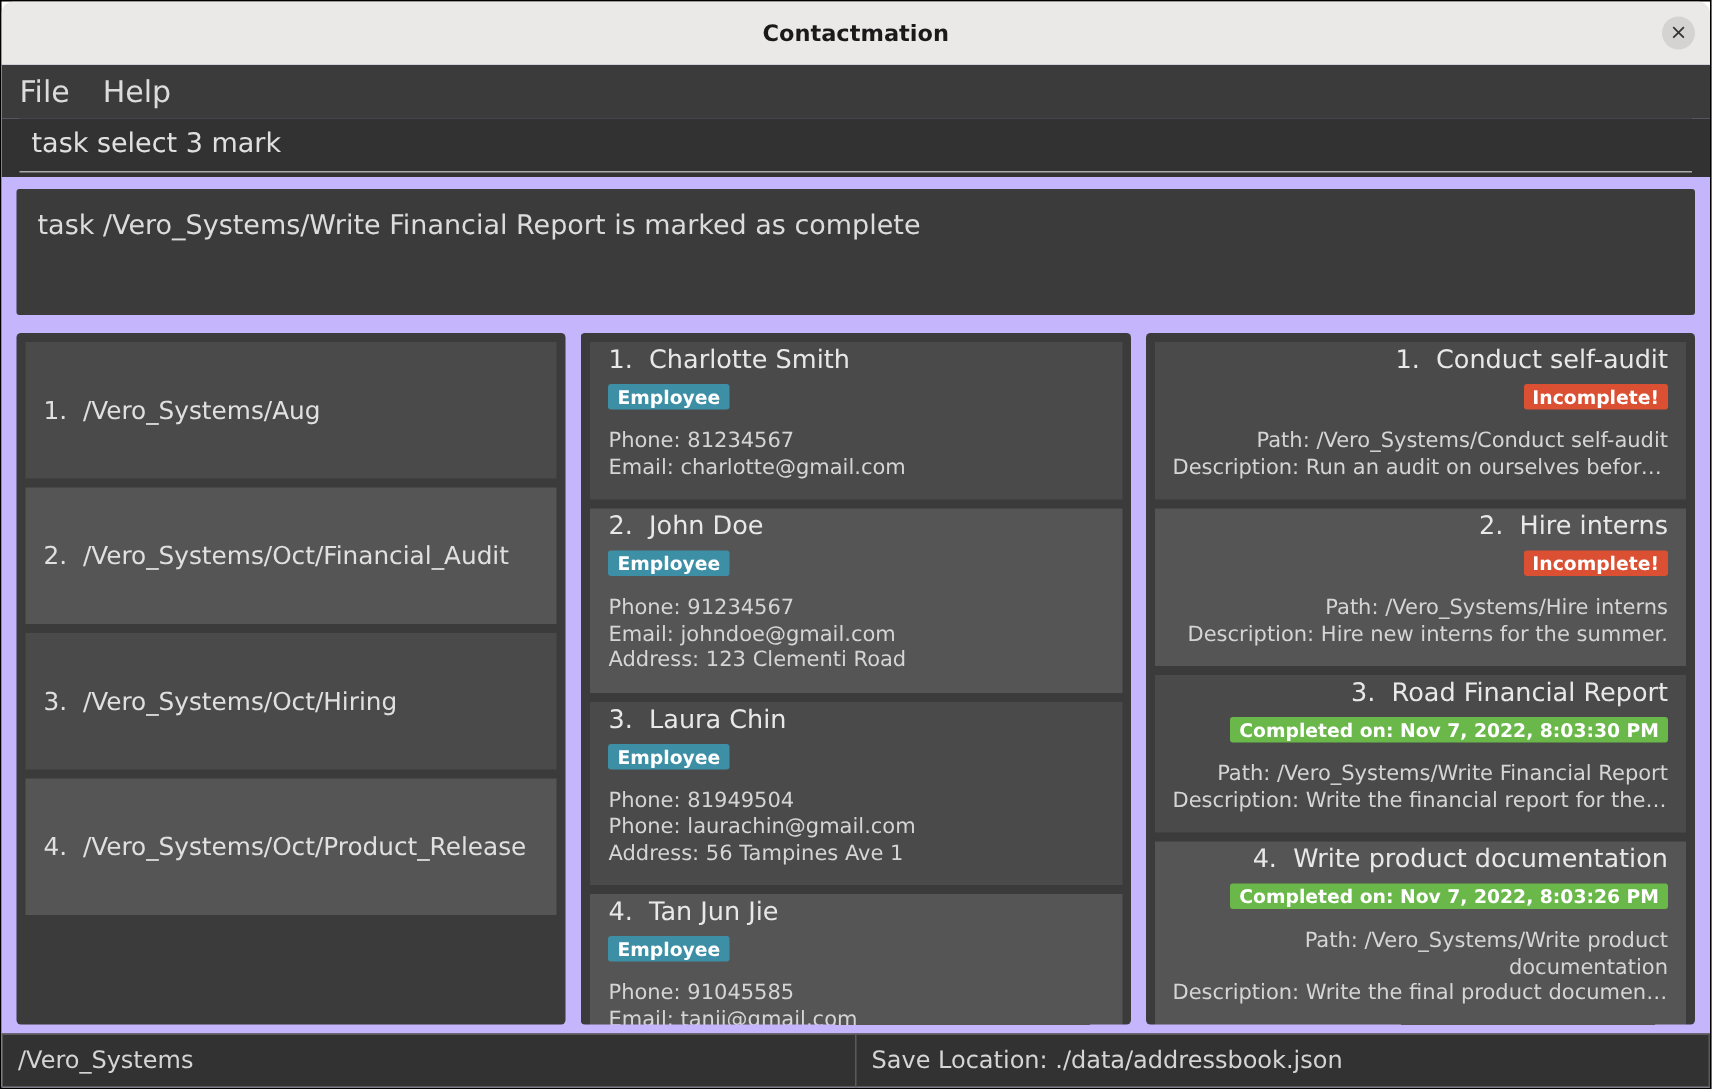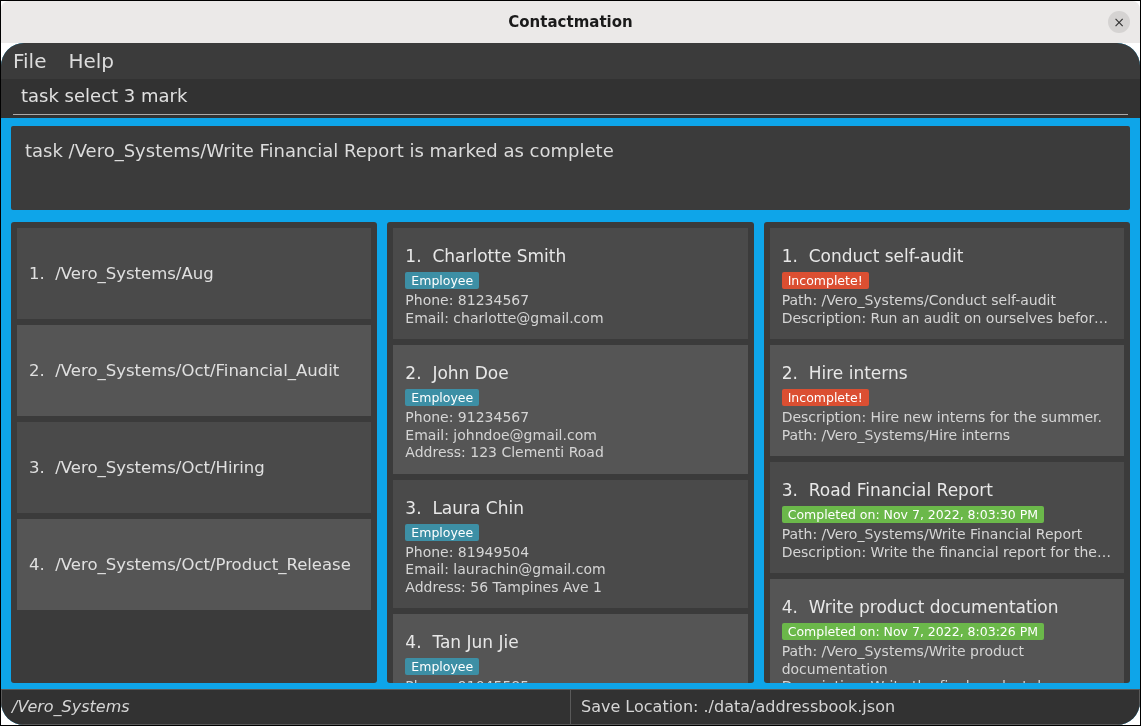--- a/index.html
+++ b/index.html
@@ -38,25 +38,24 @@
     background: #d5d3d2;
     display: flex;
     align-items: center;
     justify-content: center;
     font-size: 14px;
     color: #333;
     cursor: pointer;
   }
   .app {
     flex: 1;
-    background: #0ea5e9;
+    background: #c4b5fd;
     overflow: hidden;
     display: flex;
     flex-direction: column;
-    border-radius: 23px;
   }
   .menubar {
     background: #3b3b3b;
     padding: 6px 12px;
     display: flex;
     gap: 22px;
     color: #dcdcdc;
     font-size: 20px;
   }
   .menubar span { cursor: pointer; }
@@ -99,49 +98,50 @@
     overflow-y: auto;
     scrollbar-width: thin;
     scrollbar-color: #5a5a5a #3b3b3b;
     padding: 6px;
     display: flex;
     flex-direction: column;
     gap: 6px;
   }
   .panel1 { flex: 1; }
   .panel2 { flex: 1; }
-  .panel3 { flex: 1; }
+  .panel3 { flex: 1; text-align: right; }
   .group-item {
     background: #4a4a4a;
     padding: 36px 12px;
     color: #e0e0e0;
     font-size: 16.5px;
     cursor: pointer;
     white-space: nowrap;
   }
   .group-item.alt { background: #555555; }
   .card {
     background: #4a4a4a;
-    padding: 18px 12px 12px 12px;
+    padding: 2px 12px 12px 12px;
     color: #dcdcdc;
     cursor: pointer;
   }
   .card.alt { background: #555555; }
   .card-title {
     font-size: 17px;
     color: #e8e8e8;
     margin-bottom: 4px;
   }
   .badge {
     display: inline-block;
     font-size: 12.5px;
     padding: 1px 6px 1px 6px;
     border-radius: 2px;
     color: #fff;
-    margin-bottom: 3px;
+    margin-bottom: 13px;
+    font-weight: bold;
   }
   .badge-employee { background: #3d8fa5; }
   .badge-incomplete { background: #db4f32; }
   .badge-complete { background: #6bb84a; }
   .card-line {
     font-size: 14px;
     color: #d5d5d5;
     line-height: 1.25;
   }
   .card-line.trunc {
@@ -155,21 +155,20 @@
     display: flex;
     color: #d5d5d5;
     font-size: 16px;
     height: 36px;
   }
   .statusbar .left {
     flex: 1;
     padding: 7px 10px;
     border: 1px solid #5a5a5a;
     border-top: none;
-    font-style: italic;
   }
   .statusbar .right {
     flex: 1;
     padding: 7px 10px;
     border: 1px solid #5a5a5a;
     border-top: none;
     border-left: none;
   }
   ::-webkit-scrollbar { width: 8px; }
   ::-webkit-scrollbar-track { background: #3b3b3b; }
@@ -241,21 +240,21 @@
         <div class="card-line">Email: johndoe@gmail.com</div>
         <div class="card-line">Address: 123 Clementi Road</div>
       </div>
       <div class="card">
         <div class="card-title">
           <span>3.</span>&nbsp;
           <span>Laura Chin</span>
         </div>
         <span class="badge badge-employee">Employee</span>
         <div class="card-line">Phone: 81949504</div>
-        <div class="card-line">Email: laurachin@gmail.com</div>
+        <div class="card-line">Phone: laurachin@gmail.com</div>
         <div class="card-line">Address: 56 Tampines Ave 1</div>
       </div>
       <div class="card alt">
         <div class="card-title">
           <span>4.</span>&nbsp;
           <span>Tan Jun Jie</span>
         </div>
         <span class="badge badge-employee">Employee</span>
         <div class="card-line">Phone: 91045585</div>
         <div class="card-line">Email: tanjj@gmail.com</div>
@@ -272,22 +271,22 @@
         <span class="badge badge-incomplete">Incomplete!</span>
         <div class="card-line">Path: /Vero_Systems/Conduct self-audit</div>
         <div class="card-line trunc">Description: Run an audit on ourselves before t...</div>
       </div>
       <div class="card alt">
         <div class="card-title">
           <span>2.</span>&nbsp;
           <span>Hire interns</span>
         </div>
         <span class="badge badge-incomplete">Incomplete!</span>
+        <div class="card-line">Path: /Vero_Systems/Hire interns</div>
         <div class="card-line trunc">Description: Hire new interns for the summer.</div>
-        <div class="card-line">Path: /Vero_Systems/Hire interns</div>
       </div>
       <div class="card">
         <div class="card-title">
           <span>3.</span>&nbsp;
           <span>Road Financial Report</span>
         </div>
         <span class="badge badge-complete">Completed on: Nov 7, 2022, 8:03:30 PM</span>
         <div class="card-line">Path: /Vero_Systems/Write Financial Report</div>
         <div class="card-line trunc">Description: Write the financial report for the u...</div>
       </div>

